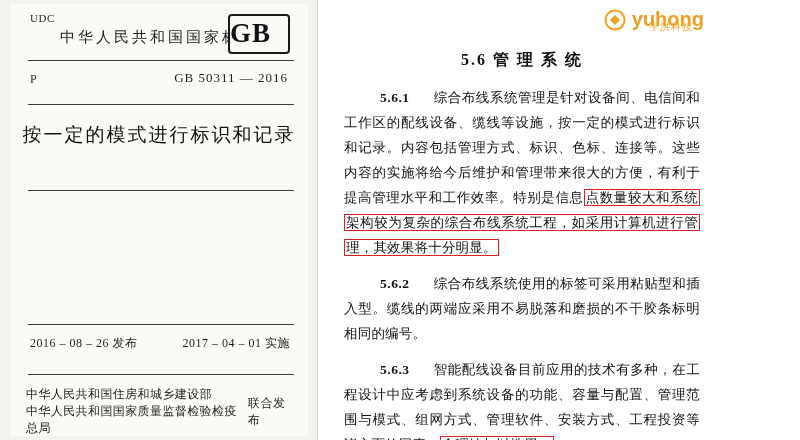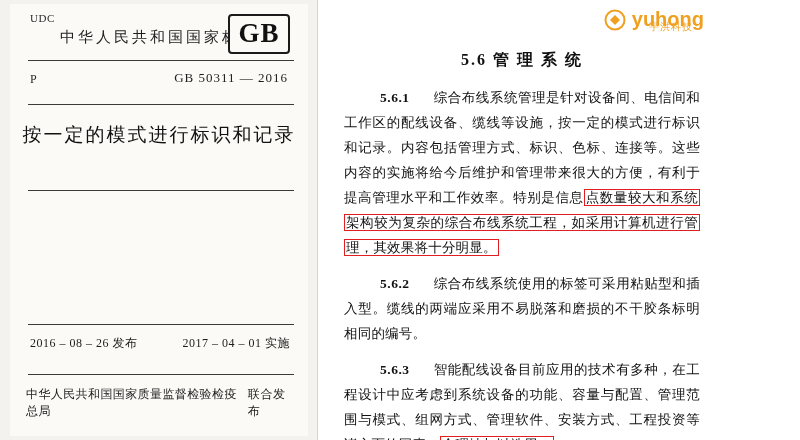--- a/index.html
+++ b/index.html
@@ -79,21 +79,20 @@
     right: 18px;
     top: 10px;
     width: 58px;
     height: 36px;
     border: 2px solid #1a1a1a;
     border-radius: 4px;
     color: #111;
     font-size: 27px;
     font-weight: bold;
     letter-spacing: 1px;
-    text-align: center;
     line-height: 34px;
     font-family: "Liberation Serif", serif;
     background: #fbfaf7;
   }
   .cover-label-p {
     position: absolute;
     left: 20px;
     top: 68px;
     font-size: 12px;
     color: #2b2b2b;
@@ -257,20 +256,21 @@
 
       <div class="cover-dates">
         <span>2016 – 08 – 26  发布</span>
         <span>2017 – 04 – 01  实施</span>
       </div>
 
       <div class="cover-rule rule-bottom"></div>
 
       <div class="cover-issuers">
         <div class="issuer-names">
+          <div>中华人民共和国住房和城乡建设部</div>
           <div>中华人民共和国国家质量监督检验检疫总局</div>
         </div>
         <div class="issuer-joint">联合发布</div>
       </div>
 
     </div>
   </div>
 
   <div class="content-pane">
 

